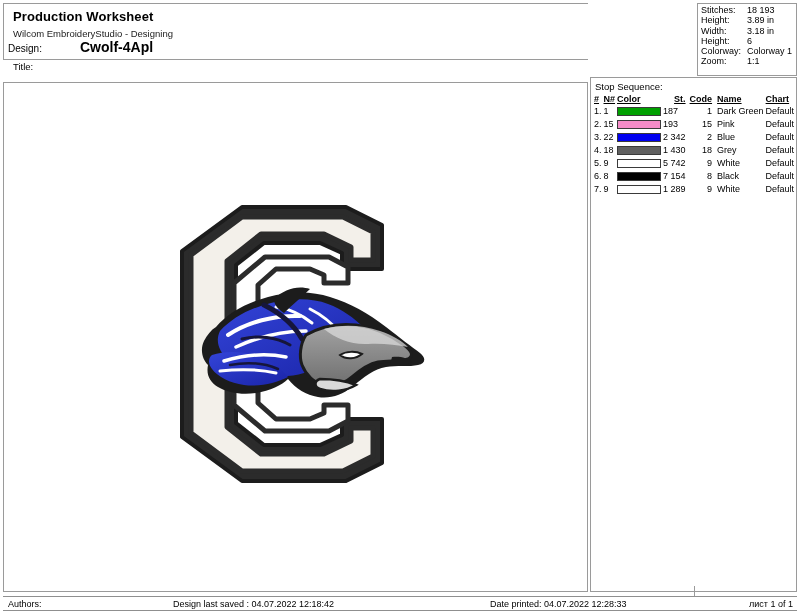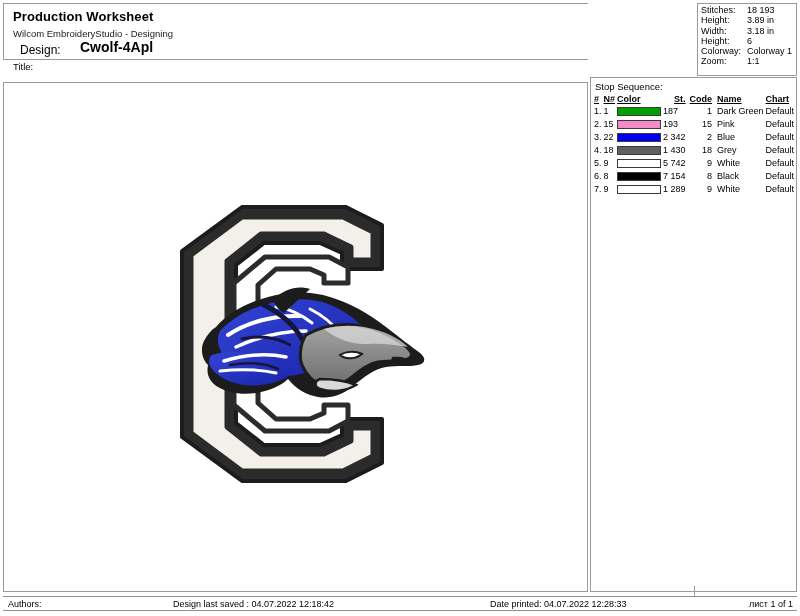--- a/index.html
+++ b/index.html
@@ -44,23 +44,23 @@
   }
   .hdr-sub {
     position: absolute;
     left: 9px;
     top: 24px;
     font-size: 9.5px;
     color: #1a1a1a;
   }
   .hdr-design-label {
     position: absolute;
-    left: 16px;
+    left: 4px;
     top: 39px;
-    font-size: 12px;
+    font-size: 10px;
     text-align: center;
   }
   .hdr-design-value {
     position: absolute;
     left: 44px;
     top: 35px;
     font-size: 14px;
     font-weight: bold;
     margin-left: 32px;
   }

